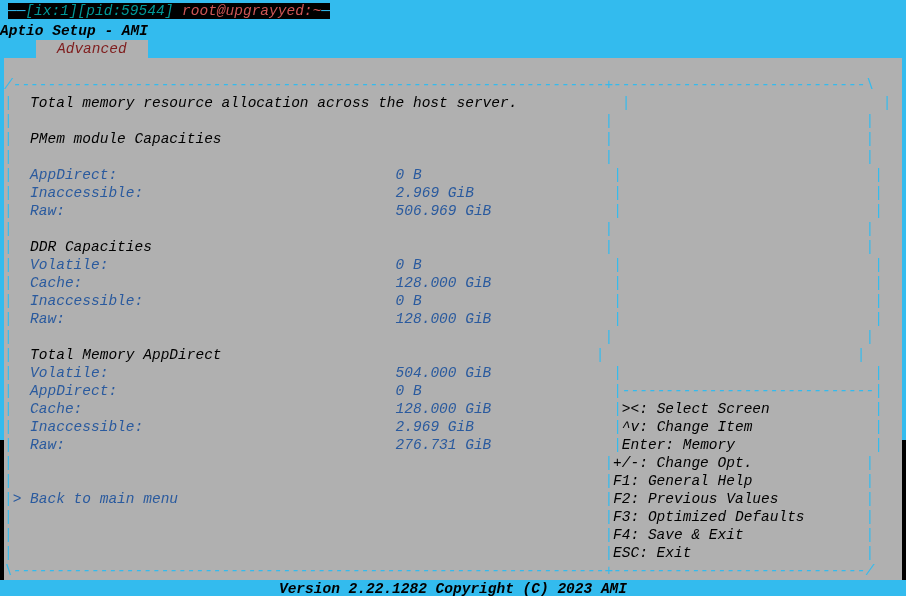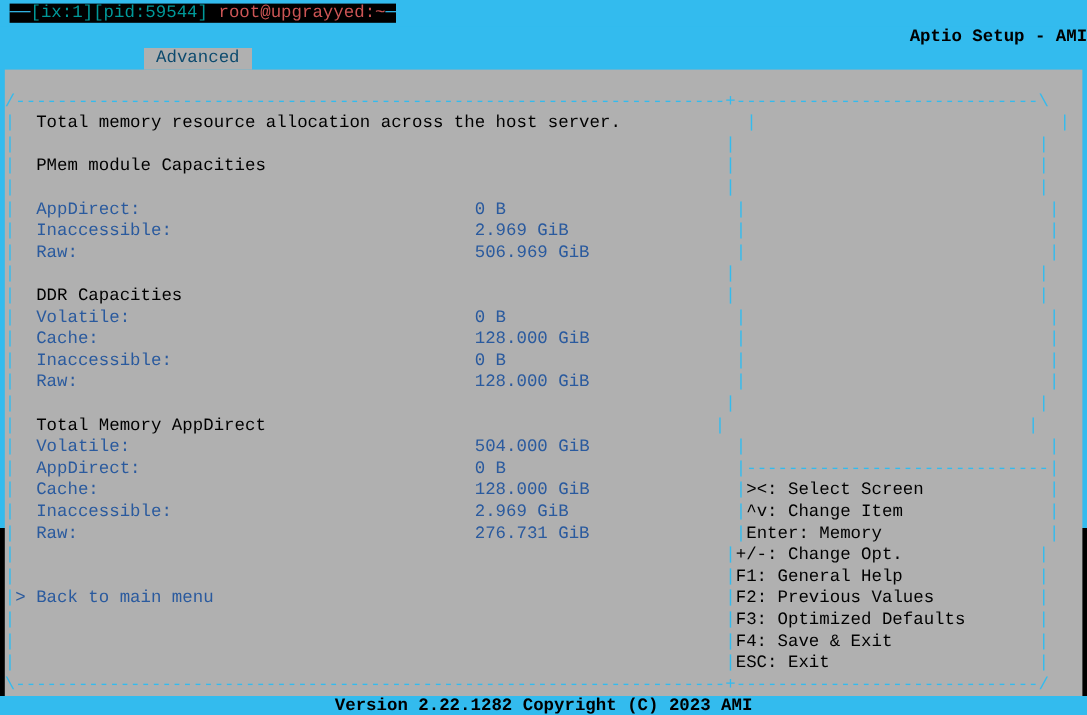--- a/index.html
+++ b/index.html
@@ -10,47 +10,48 @@
       line-height: 18px;
       width: 906px;
       height: 596px;
       overflow: hidden;
     }
     .container {
       background: #33bbee;
       width: 906px;
       height: 440px;
       padding: 0;
+      font-style: italic;
     }
     .titlebar {
       color: #000;
       padding: 2px 8px;
       background: #33bbee;
     }
     .titlebar-line {
       font-family: 'Courier New', monospace;
       white-space: pre;
     }
     .header {
       background: #33bbee;
       color: #000;
-      text-align: right;
+      text-align: left;
       font-weight: bold;
       padding: 0;
     }
     .tabline {
       background: #33bbee;
       padding: 0 8px;
     }
     .tab {
       display: inline-block;
       background: #b0b0b0;
-      color: #0c4a6e;
-      padding: 0 10px;
-      margin-left: 112px;
+      color: #7f1d1d;
+      padding: 0 21px;
+      margin-left: 28px;
     }
     .content {
       background: #b0b0b0;
       color: #000;
       padding: 0;
       margin: 0 4px;
       font-family: 'Courier New', monospace;
       white-space: pre;
     }
     .border { color: #33bbee; }

